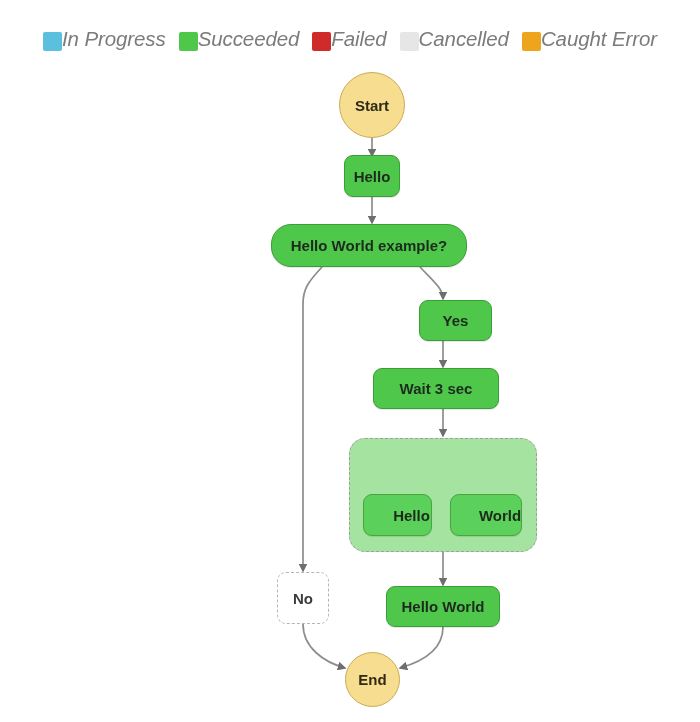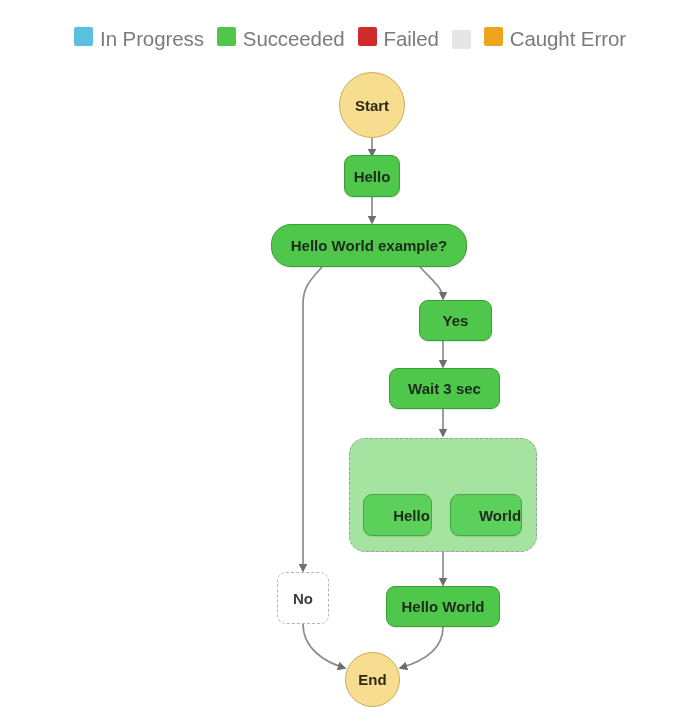--- a/index.html
+++ b/index.html
@@ -22,22 +22,22 @@
     top: 22px;
     width: 700px;
     height: 34px;
     display: flex;
     align-items: center;
     justify-content: center;
     gap: 13px;
   }
   .legend-item {
     display: flex;
-    align-items: flex-start;
-    gap: 7px;
+    align-items: flex-end;
+    font-style: italic;
   }
   .legend-swatch {
     width: 19px;
     height: 19px;
     border-radius: 2px;
     flex: 0 0 auto;
   }
   .legend-label {
     font-size: 20.5px;
     color: #7b7b7b;
@@ -129,20 +129,21 @@
     <span class="legend-label">Succeeded</span>
   </div>
 
   <div class="legend-item">
     <span class="legend-swatch" style="background:#cf2b2b"></span>
     <span class="legend-label">Failed</span>
   </div>
 
   <div class="legend-item">
     <span class="legend-swatch" style="background:#e6e6e6"></span>
+    <span class="legend-label">Cancelled</span>
   </div>
 
   <div class="legend-item">
     <span class="legend-swatch" style="background:#efa41e"></span>
     <span class="legend-label">Caught Error</span>
   </div>
 
 </div>
 
 <div id="graph">
@@ -191,21 +192,21 @@
   </div>
 
   <div class="node task" style="left:271px; top:168px; width:196px; height:43px;border-radius:20px;">
     <span>Hello World example?</span>
   </div>
 
   <div class="node task" style="left:419px; top:244px; width:73px; height:41px;">
     <span>Yes</span>
   </div>
 
-  <div class="node task" style="left:389px; top:312px; width:111px; height:41px;">
+  <div class="node task" style="left:373px; top:312px; width:126px; height:41px;">
     <span>Wait 3 sec</span>
   </div>
 
   <div class="node task nested" style="left:363px; top:438px; width:69px; height:42px;">
     <span>Hello</span>
   </div>
 
   <div class="node task nested" style="left:450px; top:438px; width:72px; height:42px;">
     <span>World</span>
   </div>

